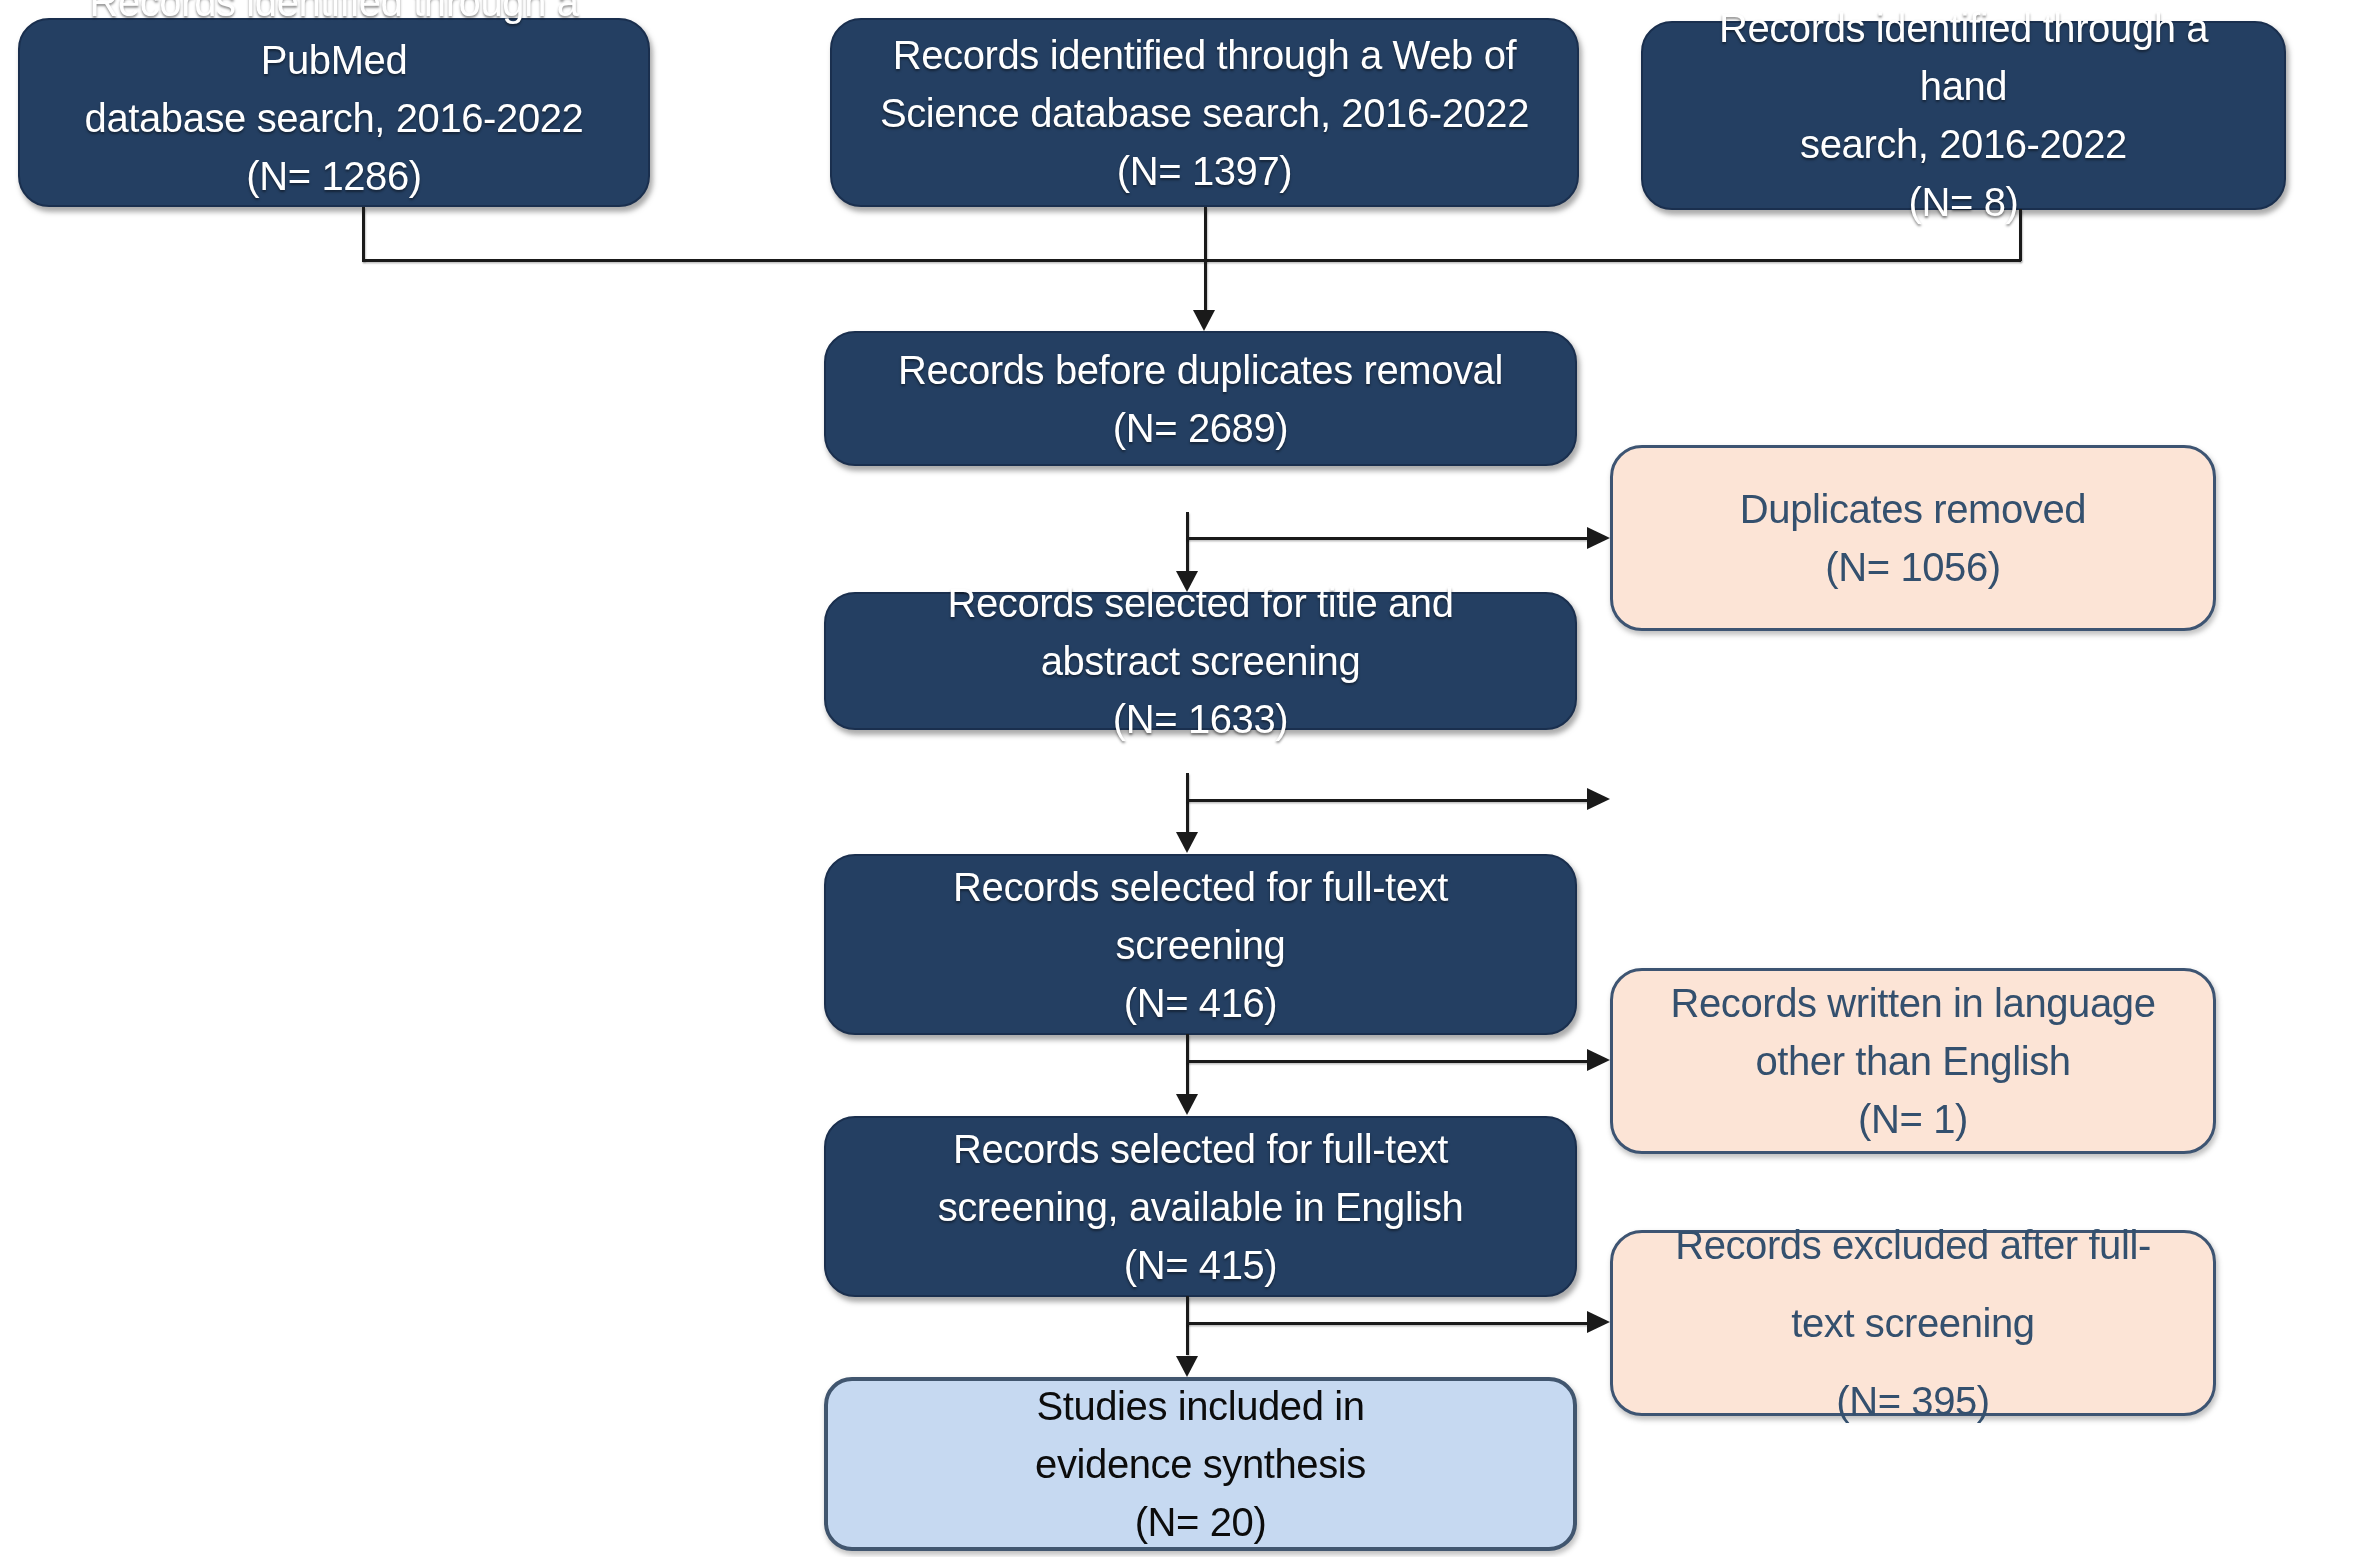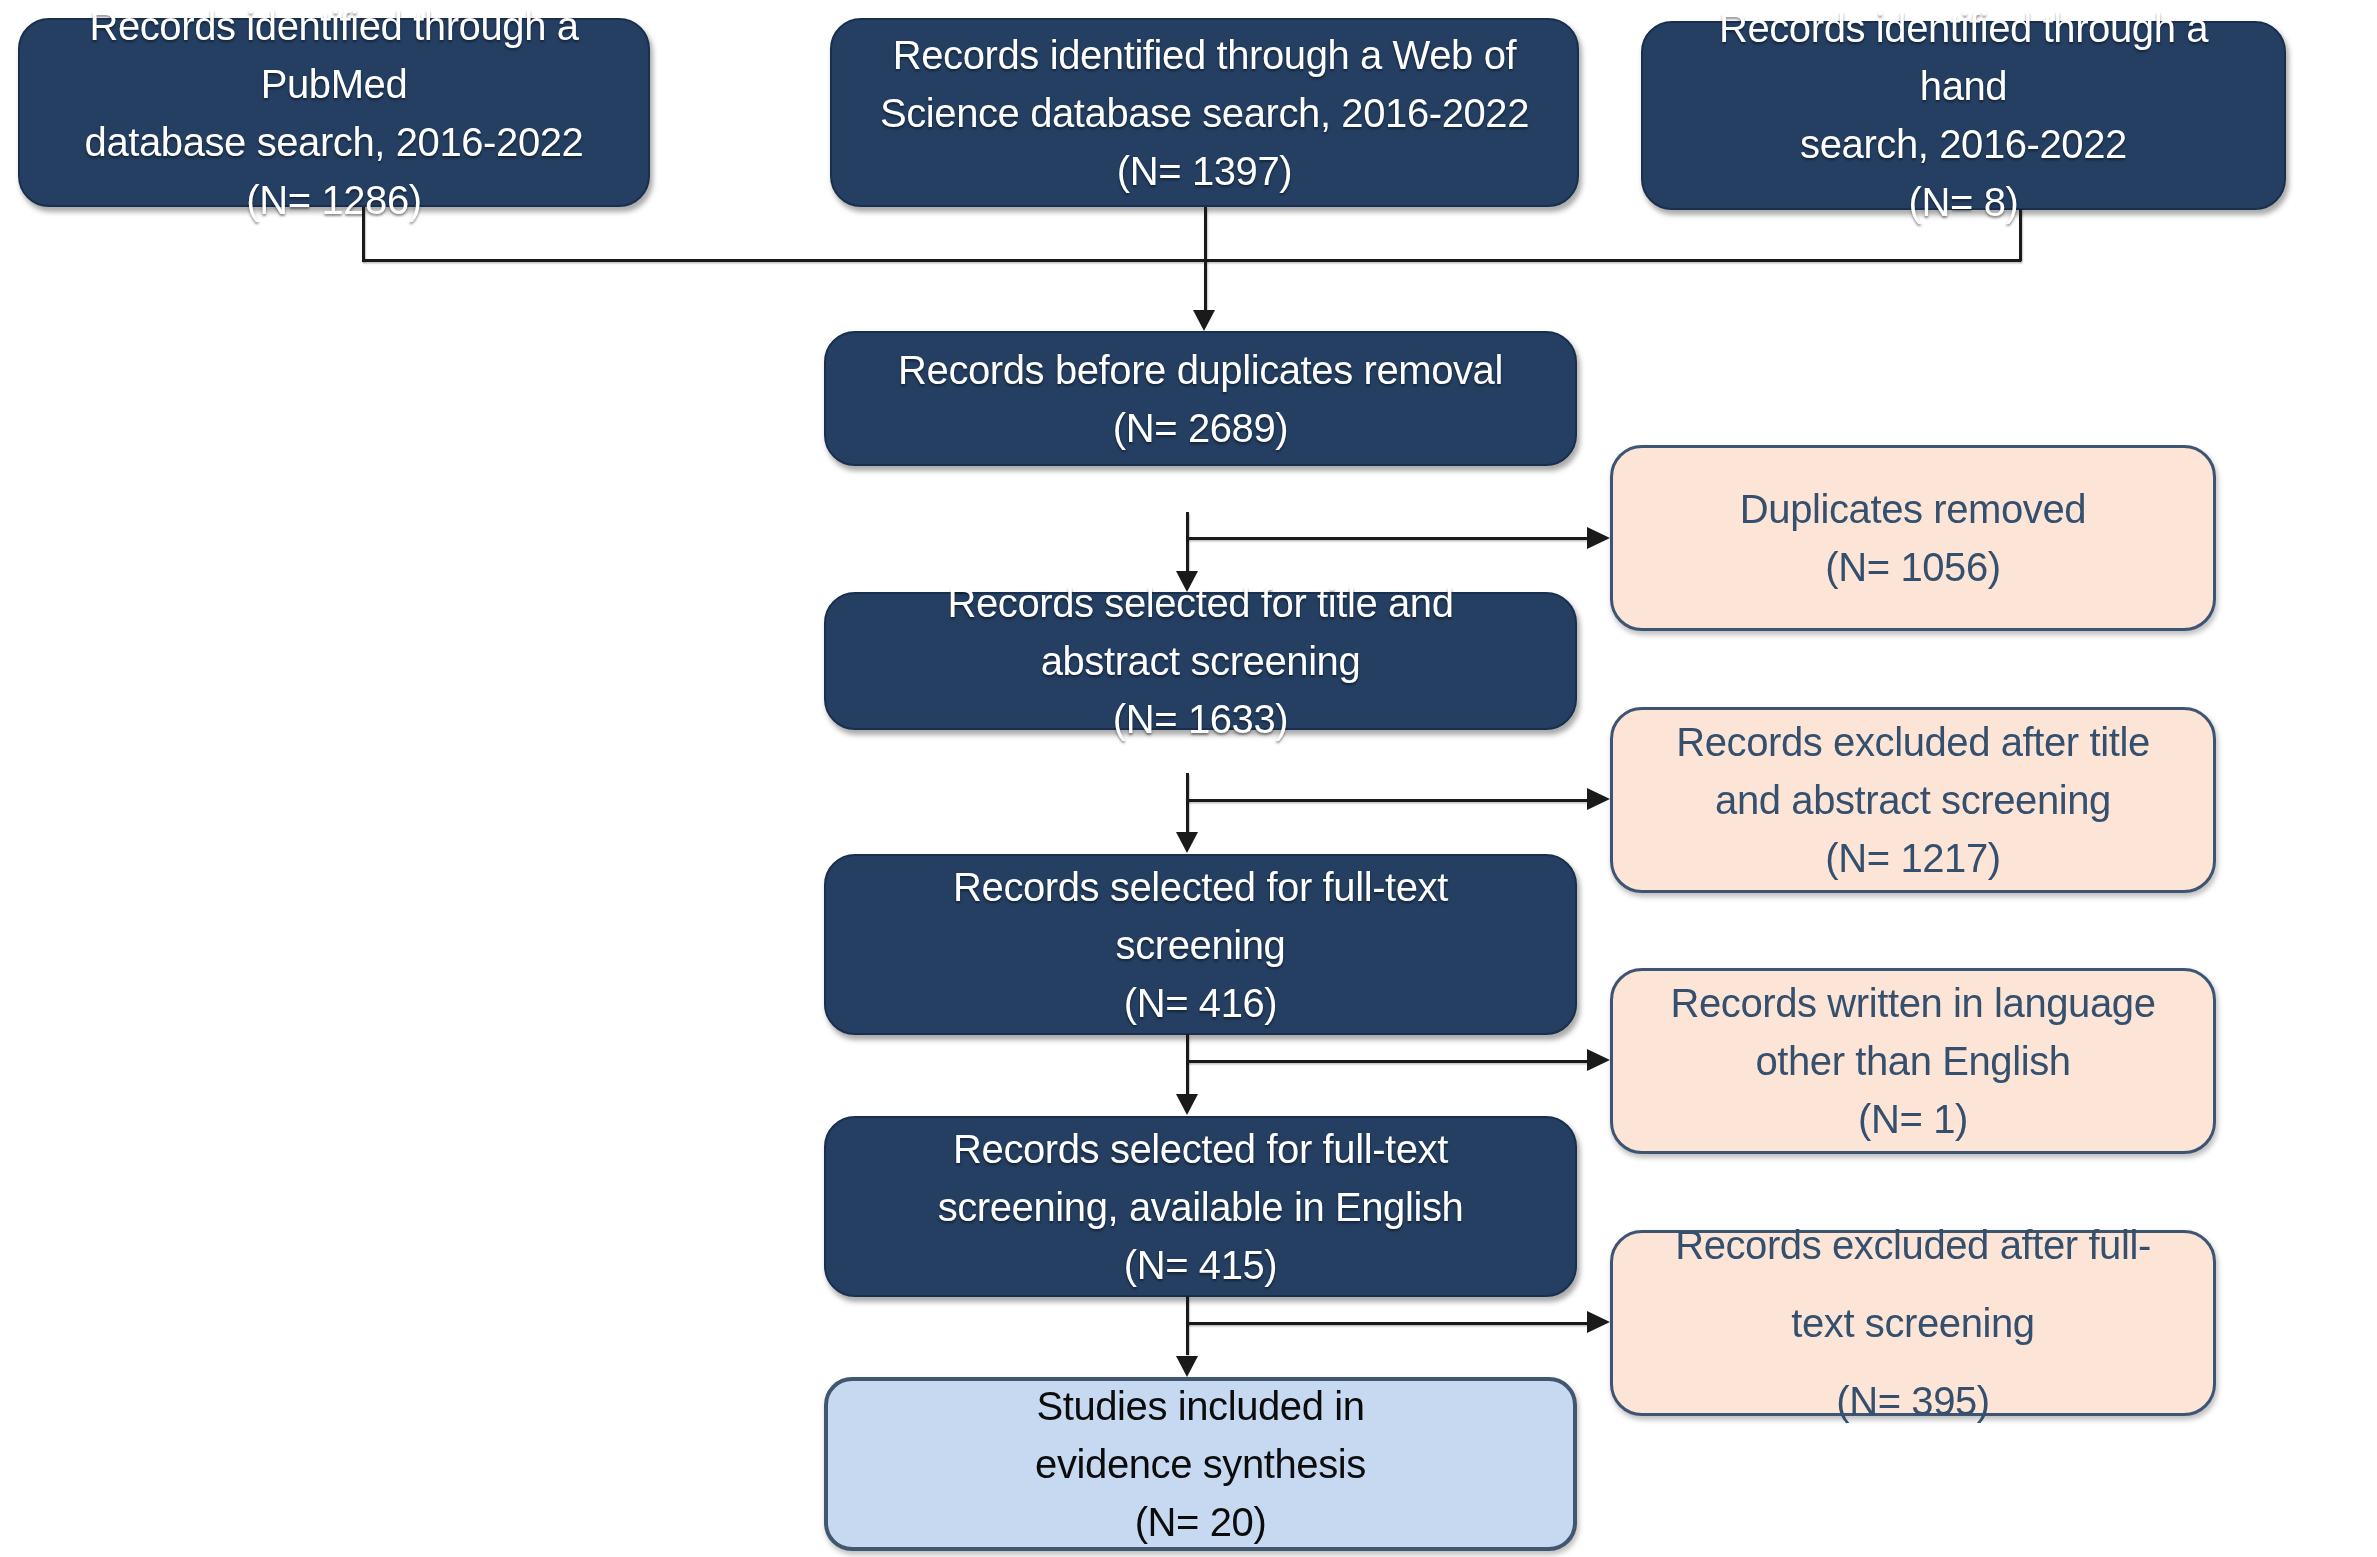--- a/index.html
+++ b/index.html
@@ -61,21 +61,21 @@
     position:absolute;width:0;height:0;
     border-top:11.5px solid transparent;border-bottom:11.5px solid transparent;
     border-left:23px solid var(--line);
   }
 </style>
 </head>
 <body>
 
 <div id="canvas">
 
-  <div class="box navy" style="left:18px;top:18px;width:632px;height:189px;">
+  <div class="box navy" style="left:18px;top:18px;width:632px;height:189px;justify-content:flex-end;">
     <div>Records identified through a PubMed</div>
     <div>database search, 2016-2022</div>
     <div>(N= 1286)</div>
   </div>
 
   <div class="box navy" style="left:830px;top:18px;width:749px;height:189px;">
     <div>Records identified through a Web of</div>
     <div>Science database search, 2016-2022</div>
     <div>(N= 1397)</div>
   </div>
@@ -143,25 +143,20 @@
   <div class="arrow-right" style="left:1587px;top:1049px;"></div>
 
   <div class="hline" style="left:1186px;top:1322px;width:401px;"></div>
   <div class="arrow-right" style="left:1587px;top:1311px;"></div>
 
   <div class="box peach" style="left:1610px;top:445px;width:606px;height:186px;">
     <div>Duplicates removed</div>
     <div>(N= 1056)</div>
   </div>
 
-  <div class="box peach" style="left:1610px;top:707px;width:606px;height:186px;">
-    <div>Records excluded after title</div>
-    <div>and abstract screening</div>
-    <div>(N= 1217)</div>
-  </div>
 
   <div class="box peach" style="left:1610px;top:968px;width:606px;height:186px;">
     <div>Records written in language</div>
     <div>other than English</div>
     <div>(N= 1)</div>
   </div>
 
   <div class="box peach" style="left:1610px;top:1230px;width:606px;height:186px;gap:20px;">
     <div>Records excluded after full-</div>
     <div>text screening</div>

